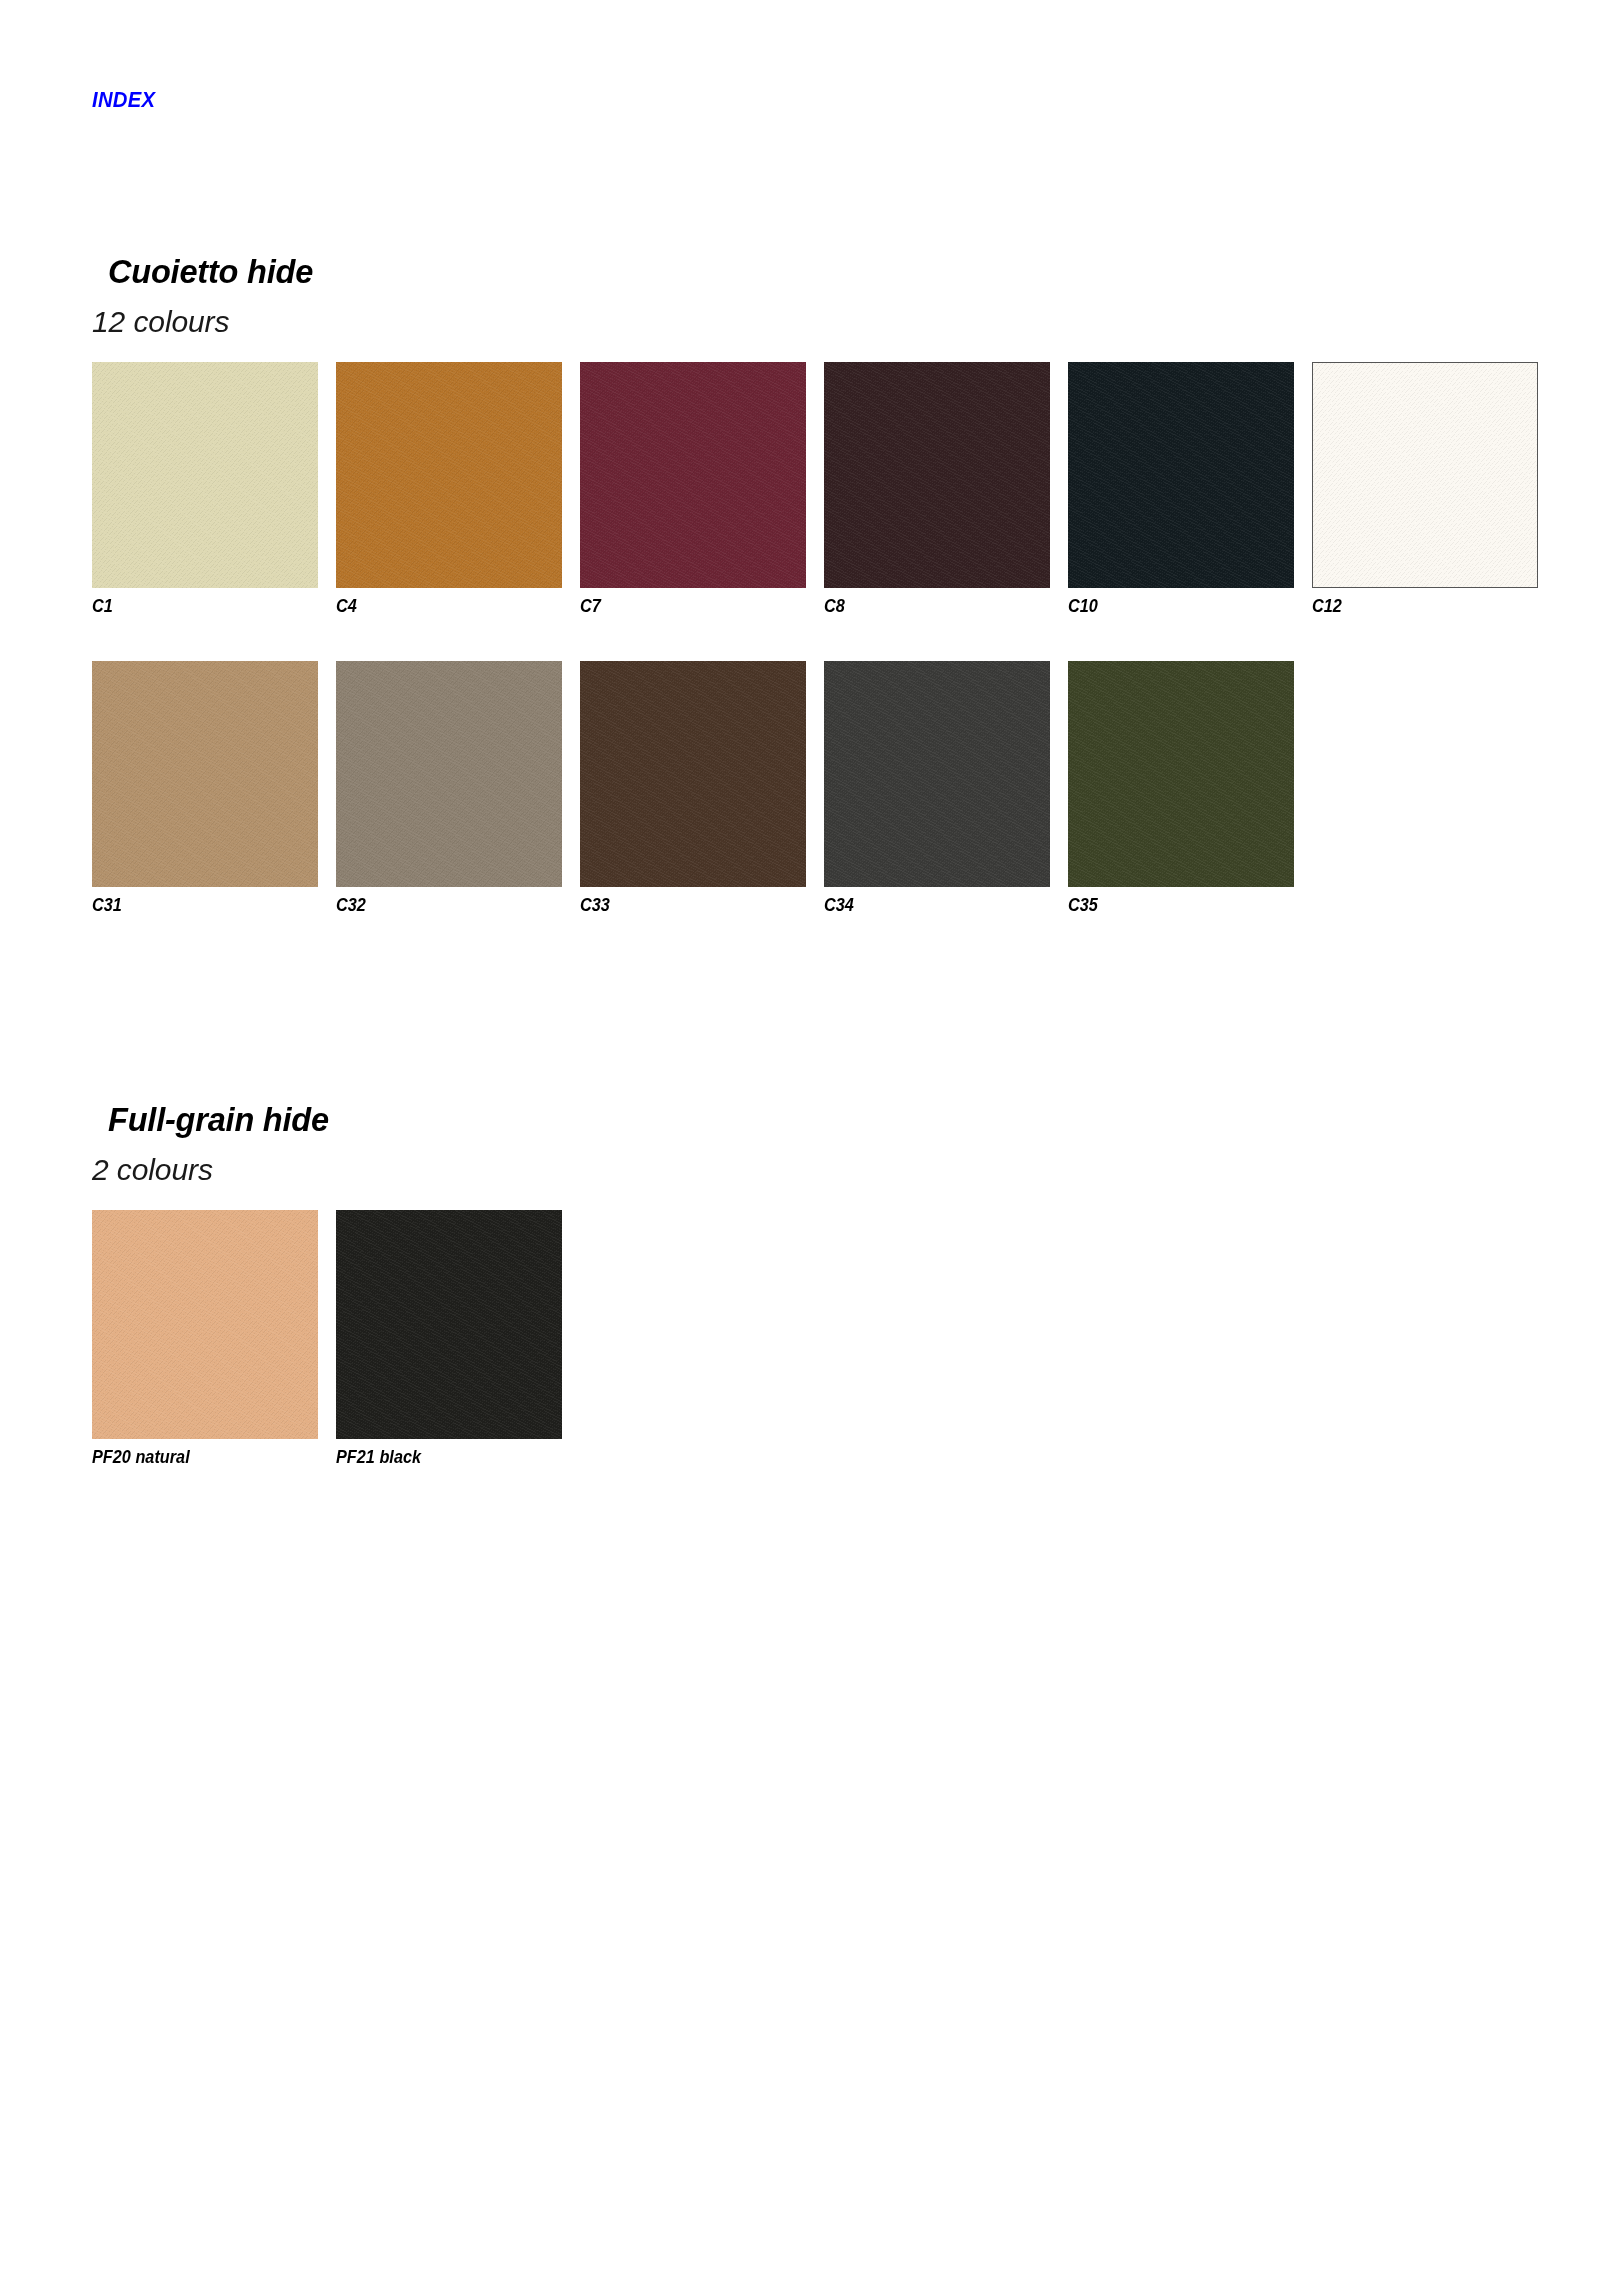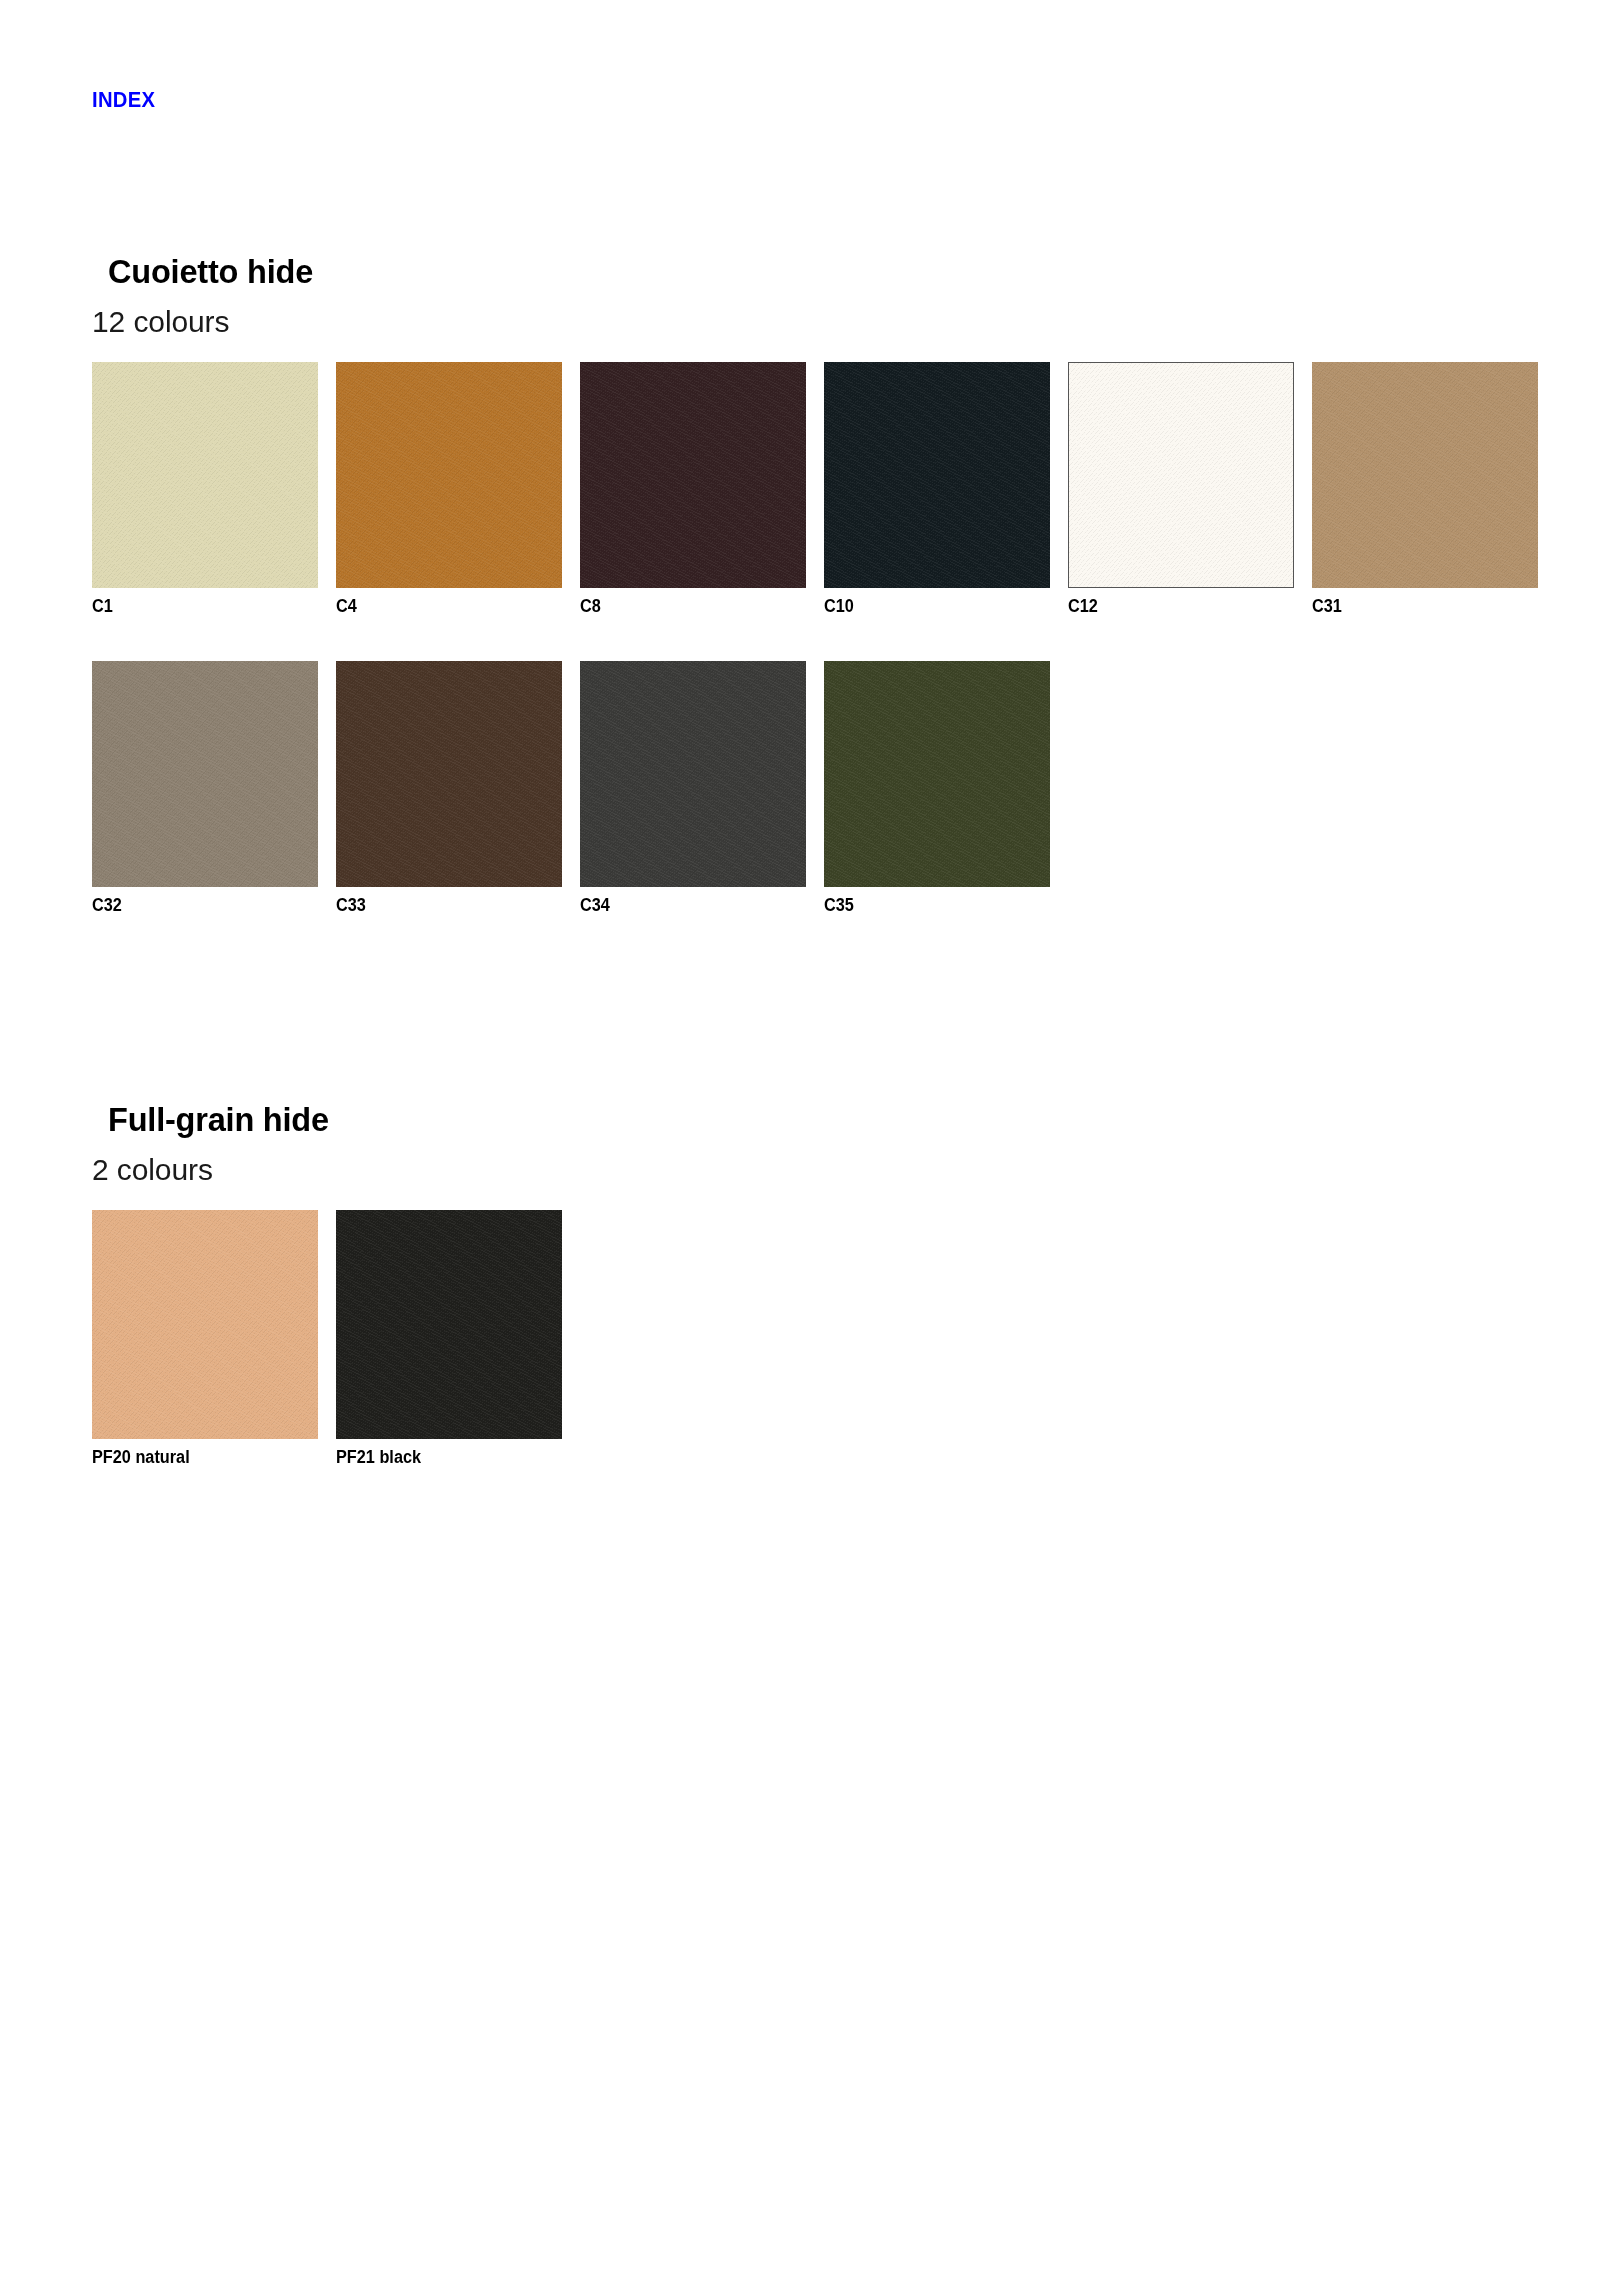--- a/index.html
+++ b/index.html
@@ -14,20 +14,21 @@
     -webkit-font-smoothing: antialiased;
   }
 
   .page {
     position: relative;
     width: 1623px;
     height: 1745px;
     background: #ffffff;
     overflow: hidden;
     box-sizing: border-box;
+    font-style: italic;
   }
 
   
   .index-link {
     position: absolute;
     left: 92px;
     top: 89px;
     font-size: 22px;
     font-weight: 700;
     letter-spacing: 0.3px;
@@ -157,20 +158,24 @@
     <div class="swatch-grid rows-two">
         <div class="swatch-cell">
           <div class="swatch-chip" title="C1" style="background: rgb(222, 217, 179);"></div>
           <span class="swatch-label">C1</span>
         </div>
         <div class="swatch-cell">
           <div class="swatch-chip" title="C4" style="background: rgb(181, 116, 42);"></div>
           <span class="swatch-label">C4</span>
         </div>
         <div class="swatch-cell">
+          <div class="swatch-chip" title="C7" style="background: rgb(107, 36, 52);"></div>
+          <span class="swatch-label">C7</span>
+        </div>
+        <div class="swatch-cell">
           <div class="swatch-chip" title="C8" style="background: rgb(52, 32, 34);"></div>
           <span class="swatch-label">C8</span>
         </div>
         <div class="swatch-cell">
           <div class="swatch-chip" title="C10" style="background: rgb(19, 28, 32);"></div>
           <span class="swatch-label">C10</span>
         </div>
         <div class="swatch-cell">
           <div class="swatch-chip bordered" title="C12" style="background: rgb(251, 248, 242);"></div>
           <span class="swatch-label">C12</span>

